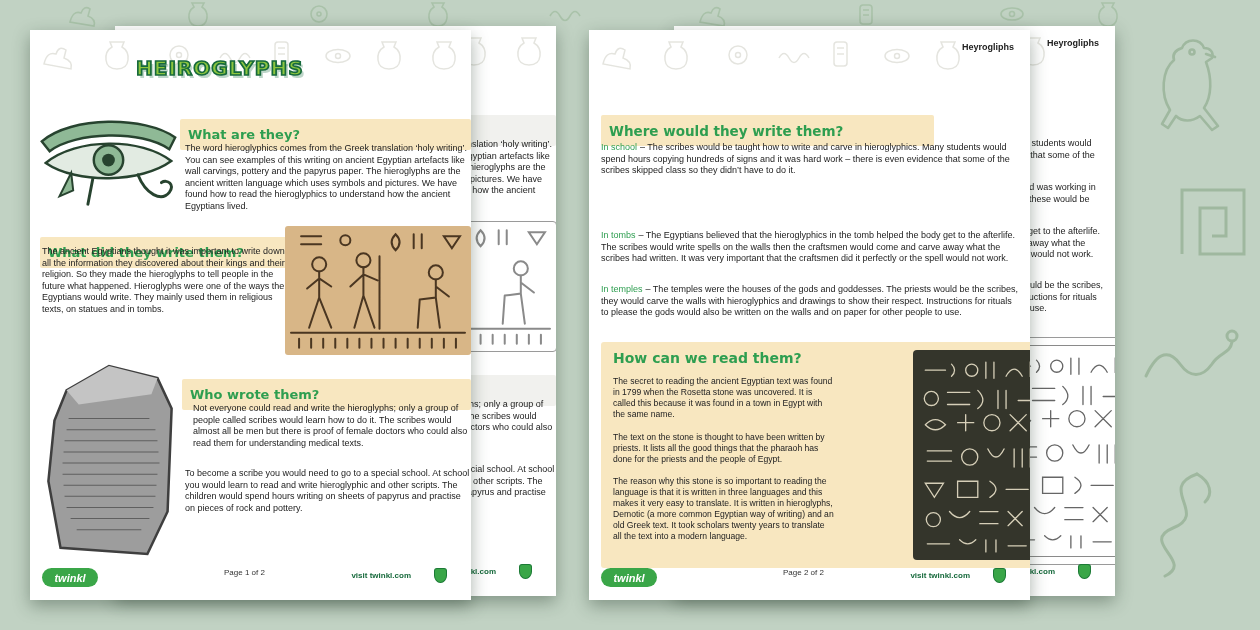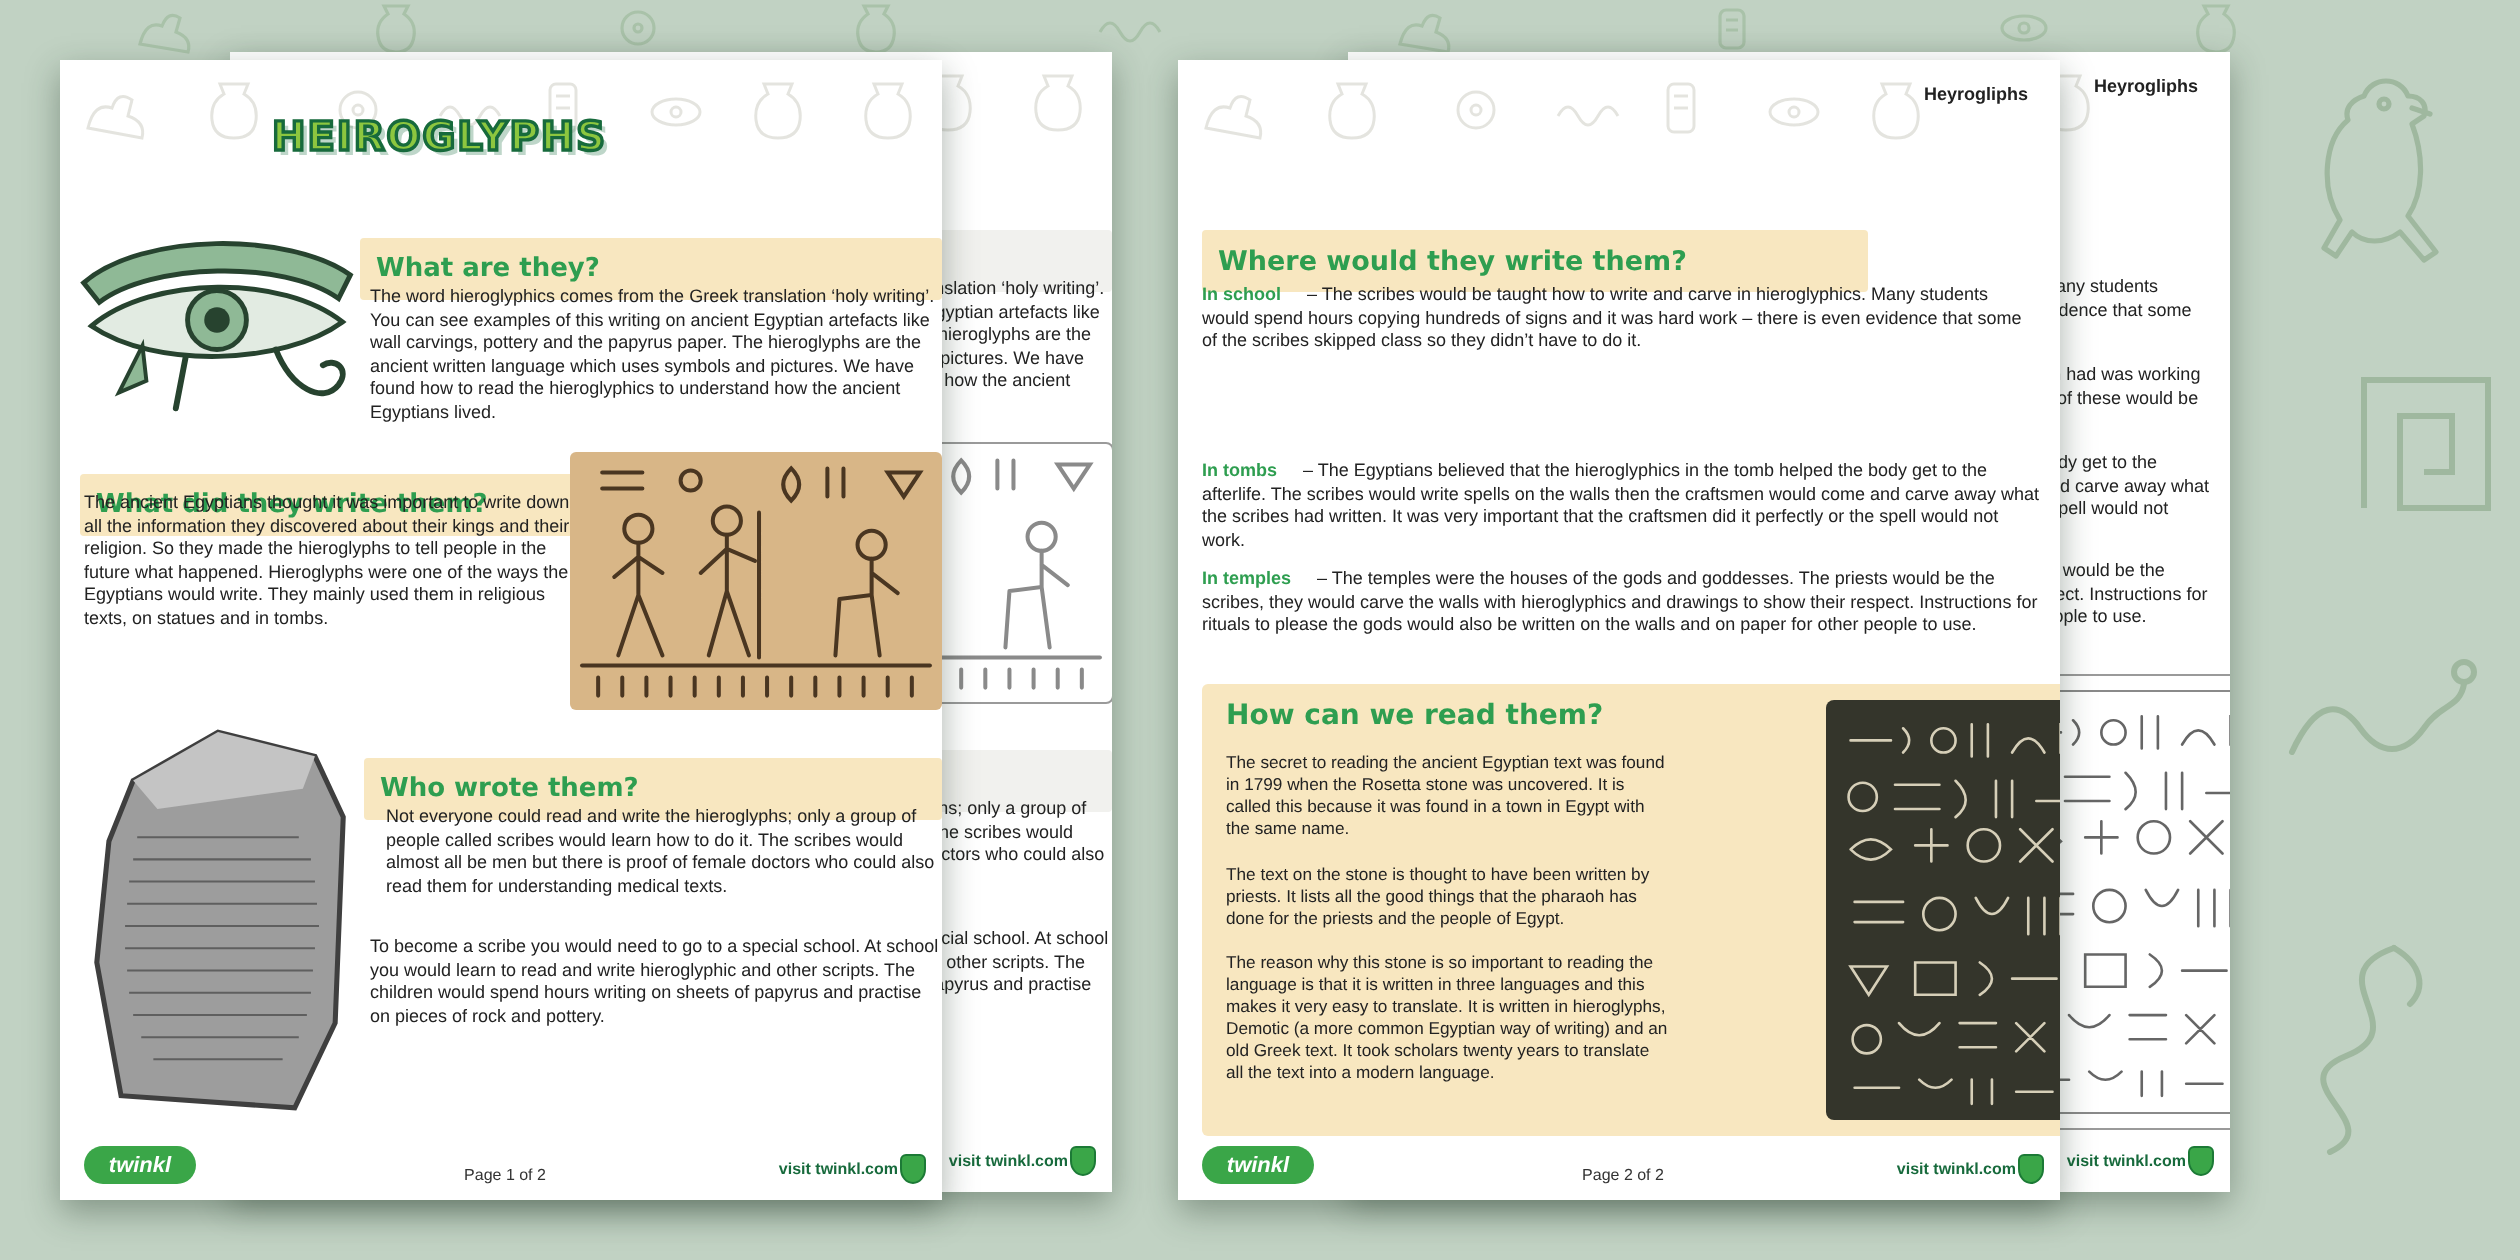--- a/index.html
+++ b/index.html
@@ -41,34 +41,34 @@
   .t3b{left:155px;top:438px;width:286px}
 
   .eye{position:absolute;left:2px;top:78px;width:152px;height:108px}
   .panel{position:absolute;left:255px;top:196px;width:186px;height:129px;background:#d8b687;border-radius:3px}
   .panel svg{display:block;width:100%;height:100%}
   .rosetta{position:absolute;left:8px;top:330px;width:142px;height:202px}
 
   .header-label{position:absolute;right:16px;top:12px;font-size:9px;font-weight:700;color:#222}
   .item{position:absolute;left:12px;width:419px;font-size:9px;line-height:11.6px;color:#222}
   .i0{top:112px}.i1{top:156px}.i2{top:200px}.i3{top:254px}
-  .lead{color:#2e9e50;font-weight:700;margin-right:13px}
+  .lead{color:#2e9e50;font-weight:400;margin-right:3px}
 
   .box{position:absolute;left:12px;top:312px;width:492px;height:226px;background:#f8e7c0;border-radius:3px}
   .boxh{position:absolute;left:12px;top:8px;font-family:"DejaVu Sans",sans-serif;font-size:14px;font-weight:700;color:#2e9e50}
   .bp{position:absolute;left:12px;width:222px;font-size:8.6px;line-height:11px;color:#222}
   .bp1{top:34px}.bp2{top:90px}.bp3{top:134px}
   .stone{position:absolute;right:6px;top:8px;width:174px;height:210px;background:#34352b;border-radius:4px;overflow:hidden}
   .stone svg{display:block;width:100%;height:100%}
 
-  .footer{position:absolute;left:12px;right:8px;bottom:8px;height:24px;display:flex;align-items:flex-end;justify-content:space-between}
+  .footer{position:absolute;left:12px;right:24px;bottom:8px;height:24px;display:flex;align-items:flex-start;justify-content:space-between}
   .logo{min-width:56px;height:19px;border-radius:10px;background:#3aa648;color:#fff;font-weight:700;
         font-size:11px;font-style:italic;display:flex;align-items:center;justify-content:center;padding:0 8px}
   .pagenum{position:absolute;left:0;right:0;text-align:center;font-size:8px;color:#333}
-  .right-cluster{display:flex;align-items:center;gap:1px;position:relative;z-index:1}
+  .right-cluster{display:flex;align-items:center;gap:23px;position:relative;z-index:1}
   .visit{font-size:8px;font-weight:700;color:#176a3c}
   .badge{width:13px;height:15px;background:#3aa648;border:1px solid #1c7a36;border-radius:3px 3px 50% 50%}
 
   
   .bw .banner{background:#f1f1ee}
   .bw .banner h2,.bw .lead,.bw .boxh{color:#333}
   .bw .panel{background:#fff;outline:1px solid #9a9a9a}
   .bw .panel svg *{stroke:#8a8a8a}
   .bw .box{background:#fff;outline:1px solid #9a9a9a}
   .bw .stone{background:#fff;outline:1px solid #8a8a8a}

